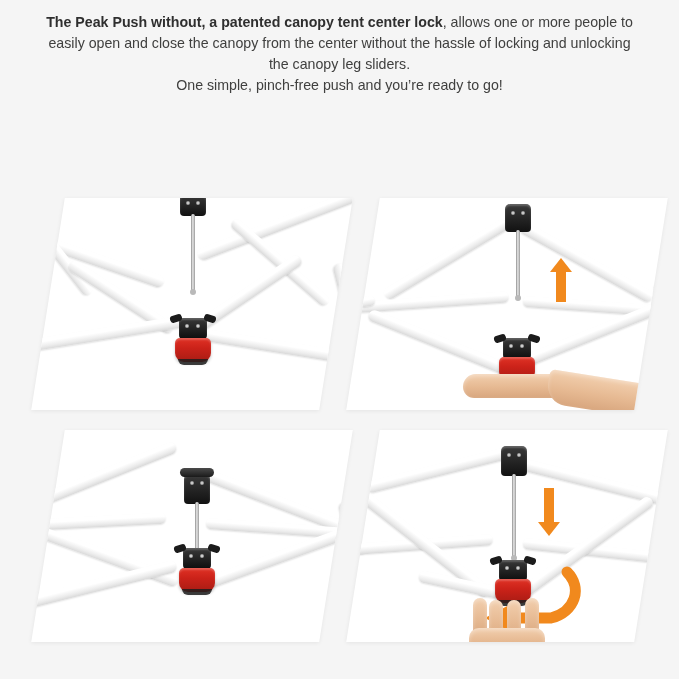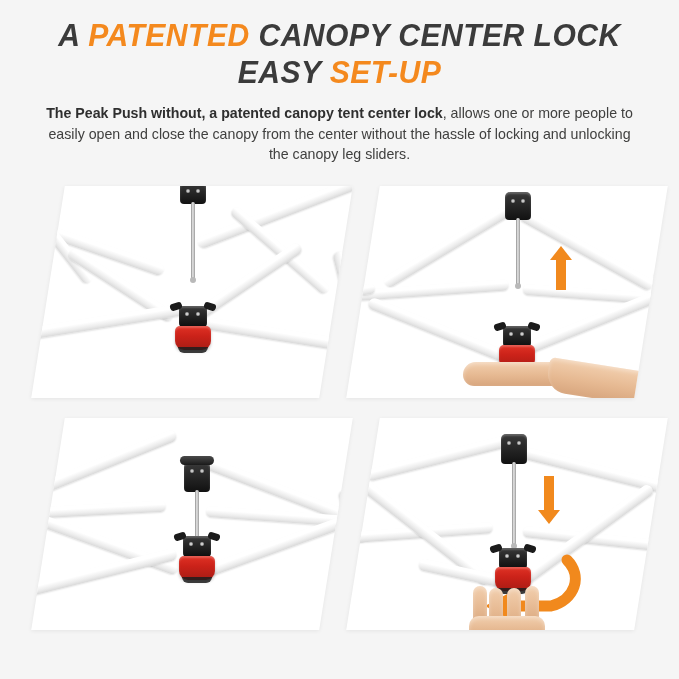--- a/index.html
+++ b/index.html
@@ -142,27 +142,24 @@
   }
 
   
   .panel{box-shadow:0 1px 4px rgba(0,0,0,.07);}
 </style>
 </head>
 <body>
 
 <div class="page">
 
-  <div class="headings">
-    <div class="title-line l1"><span>A </span><span class="hl">PATENTED</span><span> CANOPY CENTER LOCK</span></div>
-    <div class="title-line l2"><span>EASY </span><span class="hl">SET-UP</span></div>
-  </div>
 
   <div class="lede">
     <b>The Peak Push without, a patented canopy tent center lock</b><span>, allows one or more people to easily open and close the canopy from the center without the hassle of locking and unlocking the canopy leg sliders.</span><br>
+    <span>One simple, pinch-free push and you’re ready to go!</span>
   </div>
 
   <div class="grid">
 
     <div class="panel tl">
       <div class="art">
 
         <div class="tube" style="left:-10px;top:22px;width:175px;height:12px;transform:rotate(19deg);"></div>
 
         <div class="tube" style="left:8px;top:-4px;width:120px;height:11px;transform:rotate(52deg);"></div>

